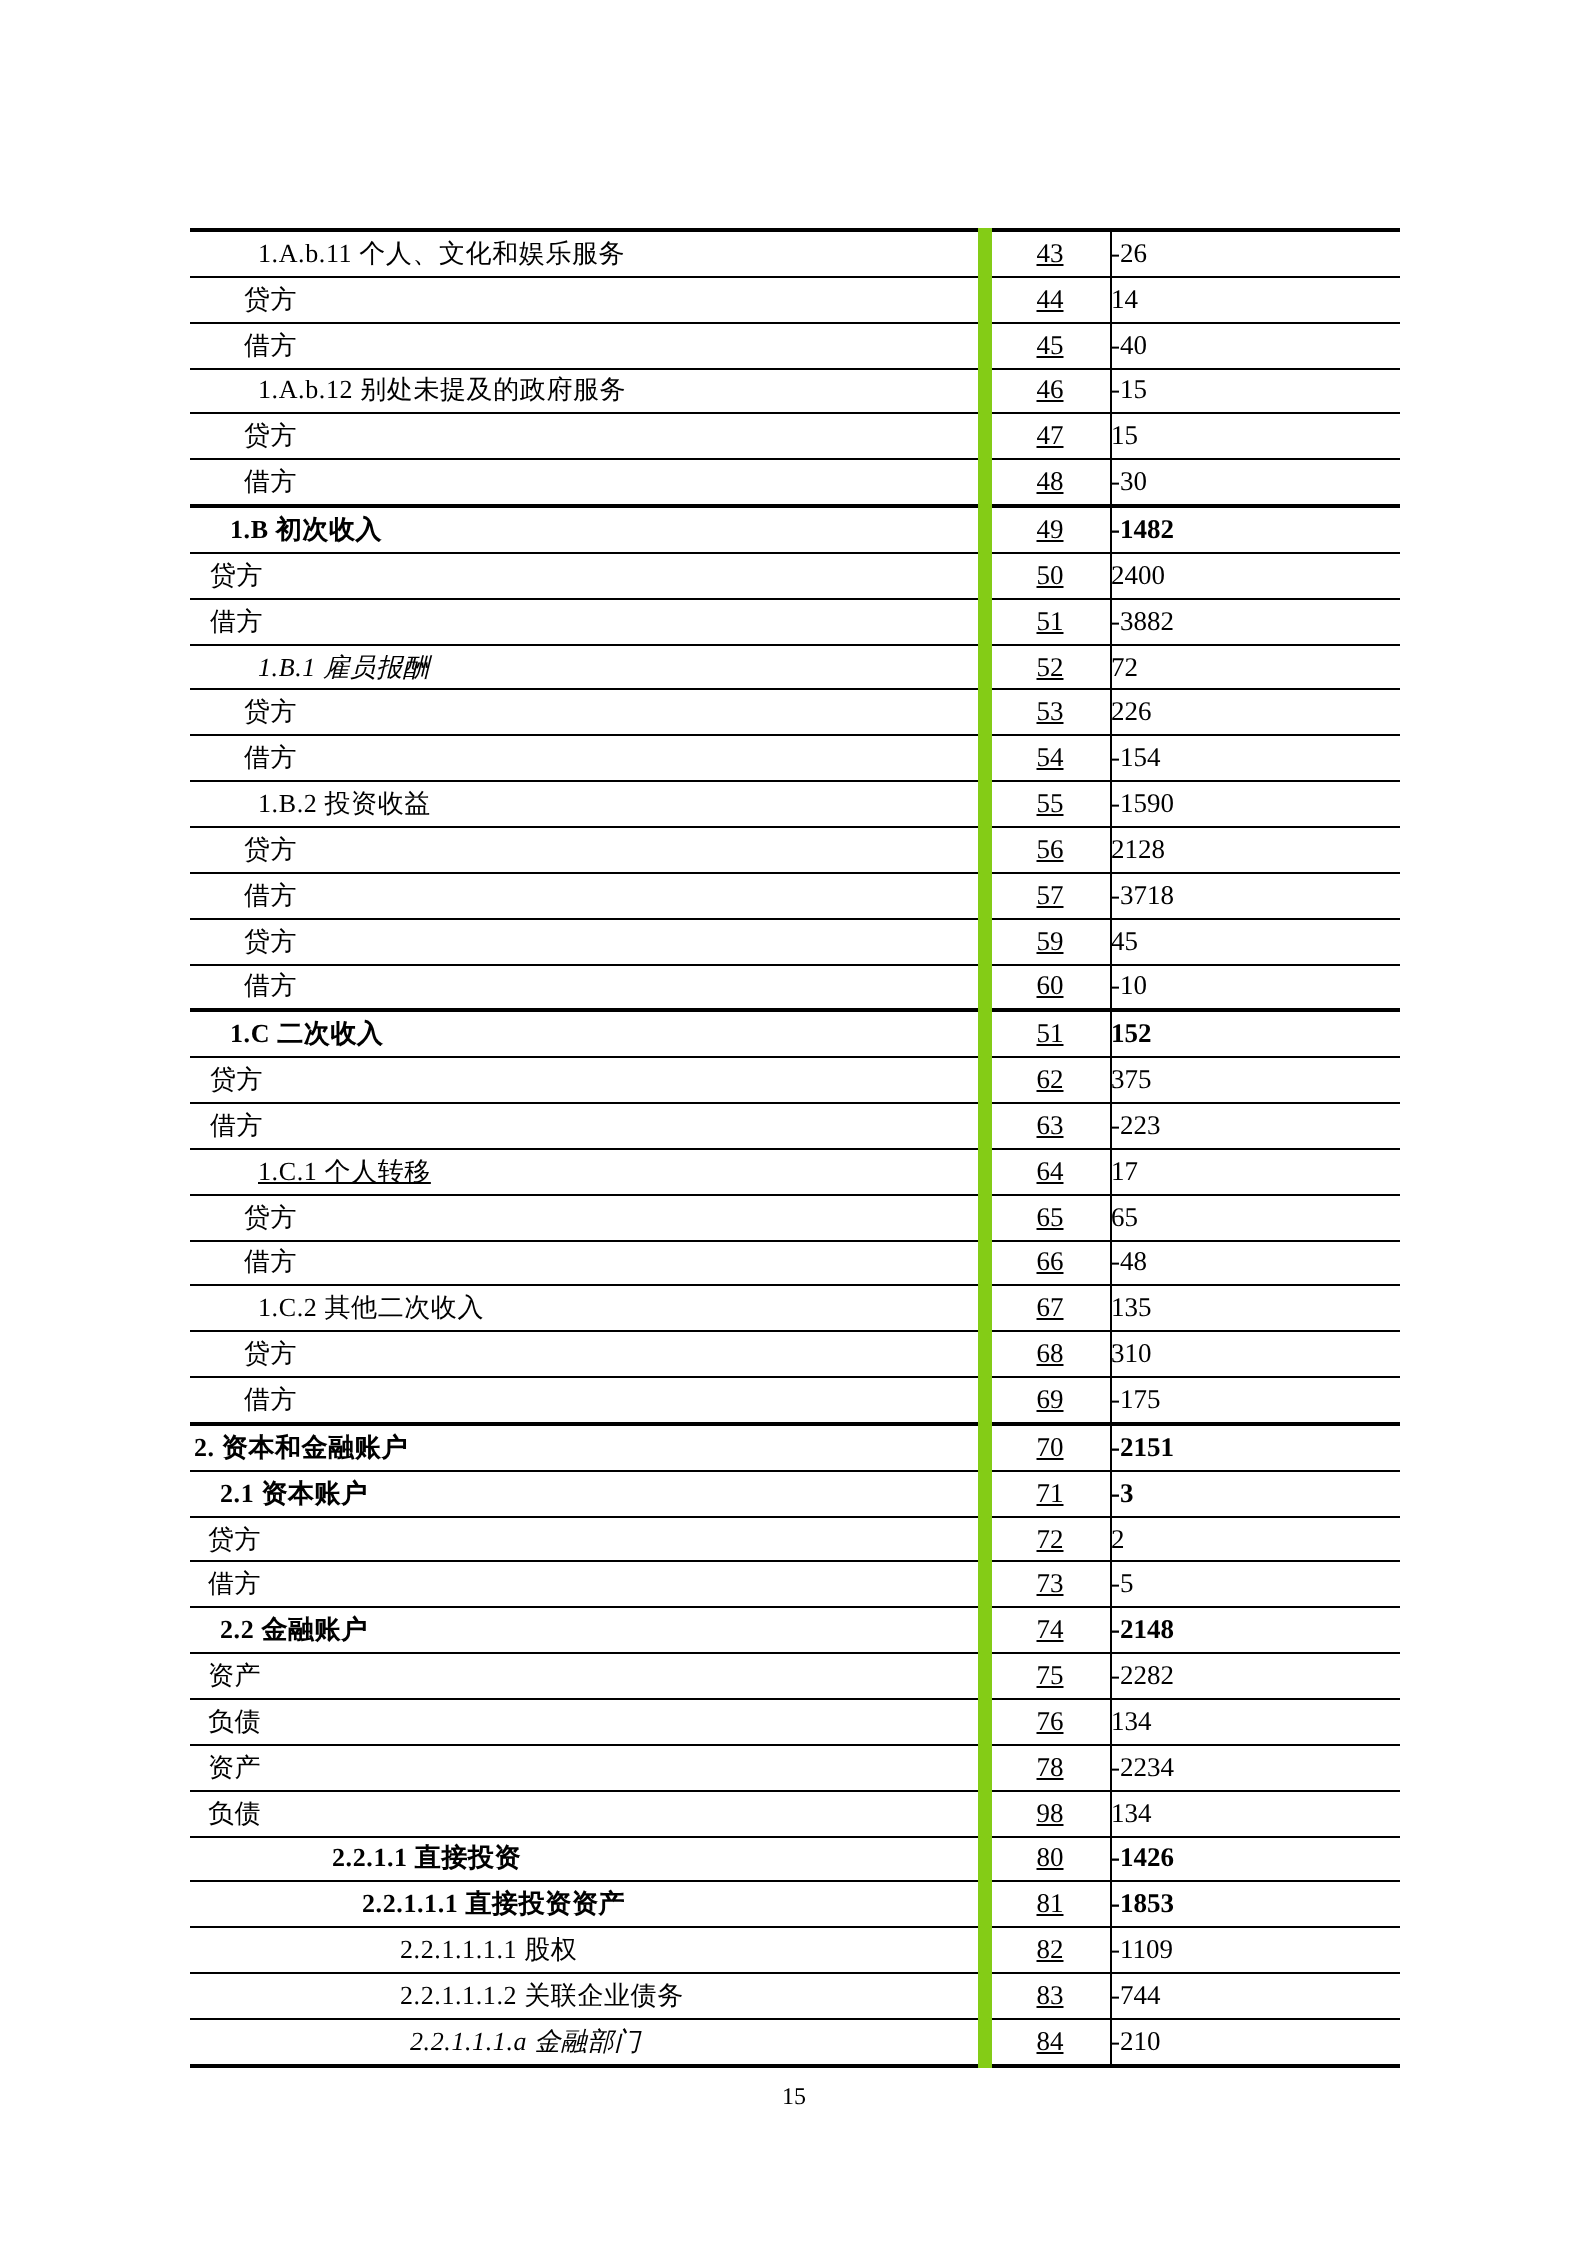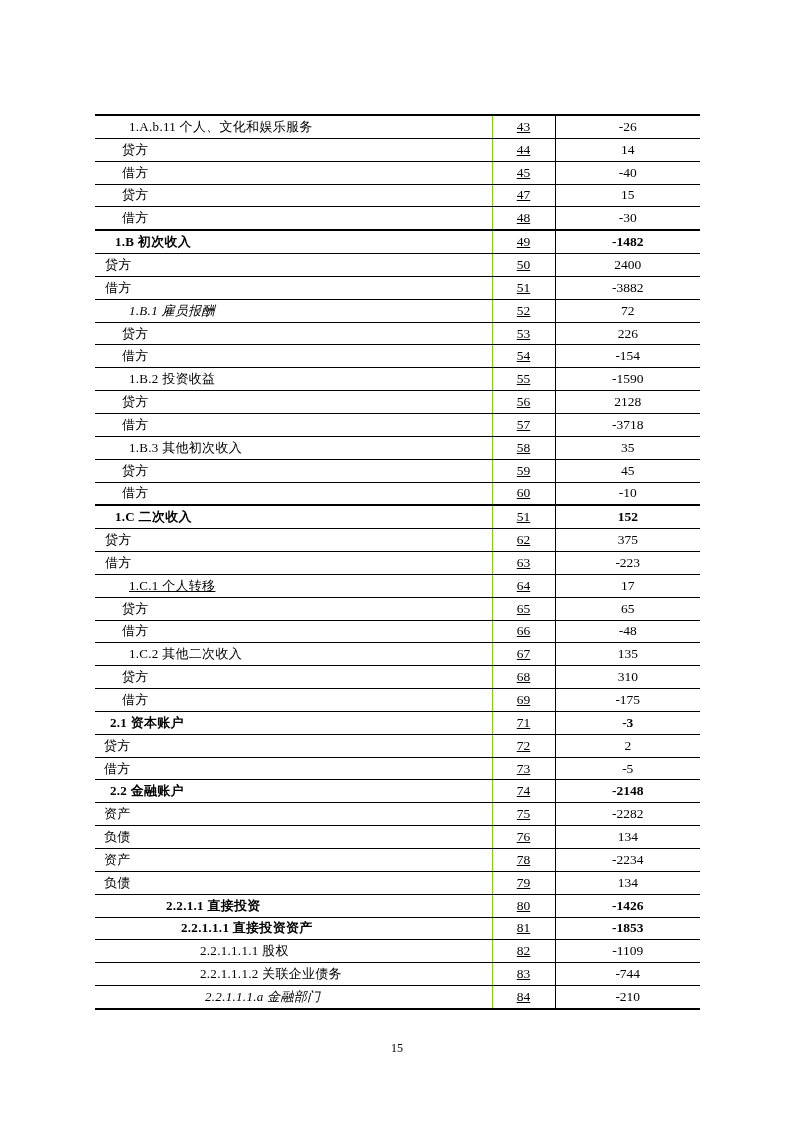--- a/index.html
+++ b/index.html
@@ -30,30 +30,29 @@
     height: 21.85px;
     padding: 0;
     border-bottom: 1px solid #000;
     vertical-align: middle;
     overflow: hidden;
     white-space: nowrap;
   }
   td.c-label {
     font-size: 13px;
     letter-spacing: 0.3px;
-    border-right: 1px solid #84cc16;
+    border-right: 7px solid #84cc16;
   }
   td.c-num {
     text-align: center;
     font-size: 13.5px;
     border-right: 1px solid #000;
     text-decoration: underline;
   }
   td.c-val {
-    text-align: center;
     font-size: 13.5px;
   }
   tr.bold td.c-label,
   tr.bold td.c-val {
     font-weight: bold;
   }
   tr.italic td.c-label {
     font-style: italic;
   }
   tr.thick-top td {
@@ -89,20 +88,25 @@
       <td class="c-label" style="padding-left: 27px;">贷方</td>
       <td class="c-num">44</td>
       <td class="c-val">14</td>
     </tr>
         <tr>
       <td class="c-label" style="padding-left: 27px;">借方</td>
       <td class="c-num">45</td>
       <td class="c-val">-40</td>
     </tr>
         <tr>
+      <td class="c-label" style="padding-left: 34px;">1.A.b.12 别处未提及的政府服务</td>
+      <td class="c-num">46</td>
+      <td class="c-val">-15</td>
+    </tr>
+        <tr>
       <td class="c-label" style="padding-left: 27px;">贷方</td>
       <td class="c-num">47</td>
       <td class="c-val">15</td>
     </tr>
         <tr>
       <td class="c-label" style="padding-left: 27px;">借方</td>
       <td class="c-num">48</td>
       <td class="c-val">-30</td>
     </tr>
         <tr class="bold thick-top">
@@ -144,25 +148,20 @@
       <td class="c-label" style="padding-left: 27px;">贷方</td>
       <td class="c-num">56</td>
       <td class="c-val">2128</td>
     </tr>
         <tr>
       <td class="c-label" style="padding-left: 27px;">借方</td>
       <td class="c-num">57</td>
       <td class="c-val">-3718</td>
     </tr>
         <tr>
-      <td class="c-label" style="padding-left: 34px;">1.B.3 其他初次收入</td>
-      <td class="c-num">58</td>
-      <td class="c-val">35</td>
-    </tr>
-        <tr>
       <td class="c-label" style="padding-left: 27px;">贷方</td>
       <td class="c-num">59</td>
       <td class="c-val">45</td>
     </tr>
         <tr>
       <td class="c-label" style="padding-left: 27px;">借方</td>
       <td class="c-num">60</td>
       <td class="c-val">-10</td>
     </tr>
         <tr class="bold thick-top">
@@ -203,20 +202,25 @@
         <tr>
       <td class="c-label" style="padding-left: 27px;">贷方</td>
       <td class="c-num">68</td>
       <td class="c-val">310</td>
     </tr>
         <tr>
       <td class="c-label" style="padding-left: 27px;">借方</td>
       <td class="c-num">69</td>
       <td class="c-val">-175</td>
     </tr>
+        <tr class="bold thick-top">
+      <td class="c-label" style="padding-left: 2px;">2. 资本和金融账户</td>
+      <td class="c-num">70</td>
+      <td class="c-val">-2151</td>
+    </tr>
         <tr class="bold">
       <td class="c-label" style="padding-left: 15px;">2.1 资本账户</td>
       <td class="c-num">71</td>
       <td class="c-val">-3</td>
     </tr>
         <tr>
       <td class="c-label" style="padding-left: 9px;">贷方</td>
       <td class="c-num">72</td>
       <td class="c-val">2</td>
     </tr>
@@ -240,21 +244,21 @@
       <td class="c-num">76</td>
       <td class="c-val">134</td>
     </tr>
         <tr>
       <td class="c-label" style="padding-left: 9px;">资产</td>
       <td class="c-num">78</td>
       <td class="c-val">-2234</td>
     </tr>
         <tr>
       <td class="c-label" style="padding-left: 9px;">负债</td>
-      <td class="c-num">79</td>
+      <td class="c-num">98</td>
       <td class="c-val">134</td>
     </tr>
         <tr class="bold">
       <td class="c-label" style="padding-left: 71px;">2.2.1.1 直接投资</td>
       <td class="c-num">80</td>
       <td class="c-val">-1426</td>
     </tr>
         <tr class="bold">
       <td class="c-label" style="padding-left: 86px; margin-top: 20px;">2.2.1.1.1 直接投资资产</td>
       <td class="c-num">81</td>

